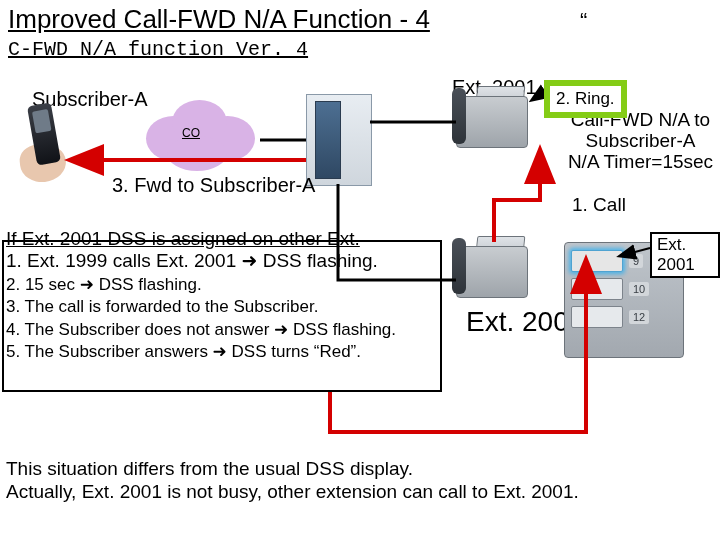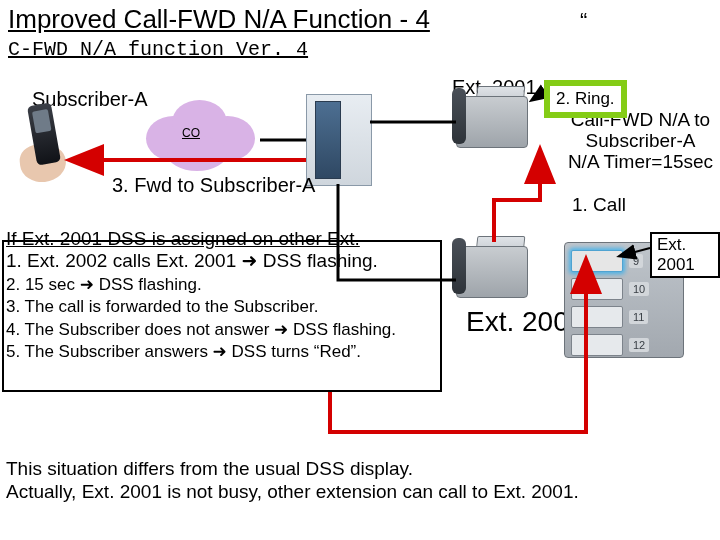--- a/index.html
+++ b/index.html
@@ -321,37 +321,33 @@
     <div class="row">
         <div class="key active"></div>
         <span class="num">9</span>
       </div>
     <div class="row">
         <div class="key"></div>
         <span class="num">10</span>
       </div>
     <div class="row">
         <div class="key"></div>
-        <span class="num">11</span>
-      </div>
-    <div class="row">
-        <div class="key"></div>
         <span class="num">12</span>
       </div>
   </div>
   <div class="ext-bubble">Ext. 2001</div>
 
   <div class="hand">
     <div class="palm"></div>
       <div class="mobile"></div>
   </div>
 
   <div class="para1">
     <span class="hdr">If Ext. 2001 DSS is assigned on other Ext.</span><br>
-    <span>1. Ext. 2002 calls Ext. 2001 ➜ DSS flashing.</span><br>
+    <span>1. Ext. 1999 calls Ext. 2001 ➜ DSS flashing.</span><br>
     <span class="sm">2. 15 sec ➜ DSS flashing.</span><br>
     <span class="sm">3. The call is forwarded to the Subscriber.</span><br>
     <span class="sm">4. The Subscriber does not answer ➜ DSS flashing.</span><br>
     <span class="sm">5. The Subscriber answers ➜ DSS turns “Red”.</span>
   </div>
 
   <div class="para2">
     <span>This situation differs from the usual DSS display.</span><br>
     <span>Actually, Ext. 2001 is not busy, other extension can call to Ext. 2001.</span>
   </div>

